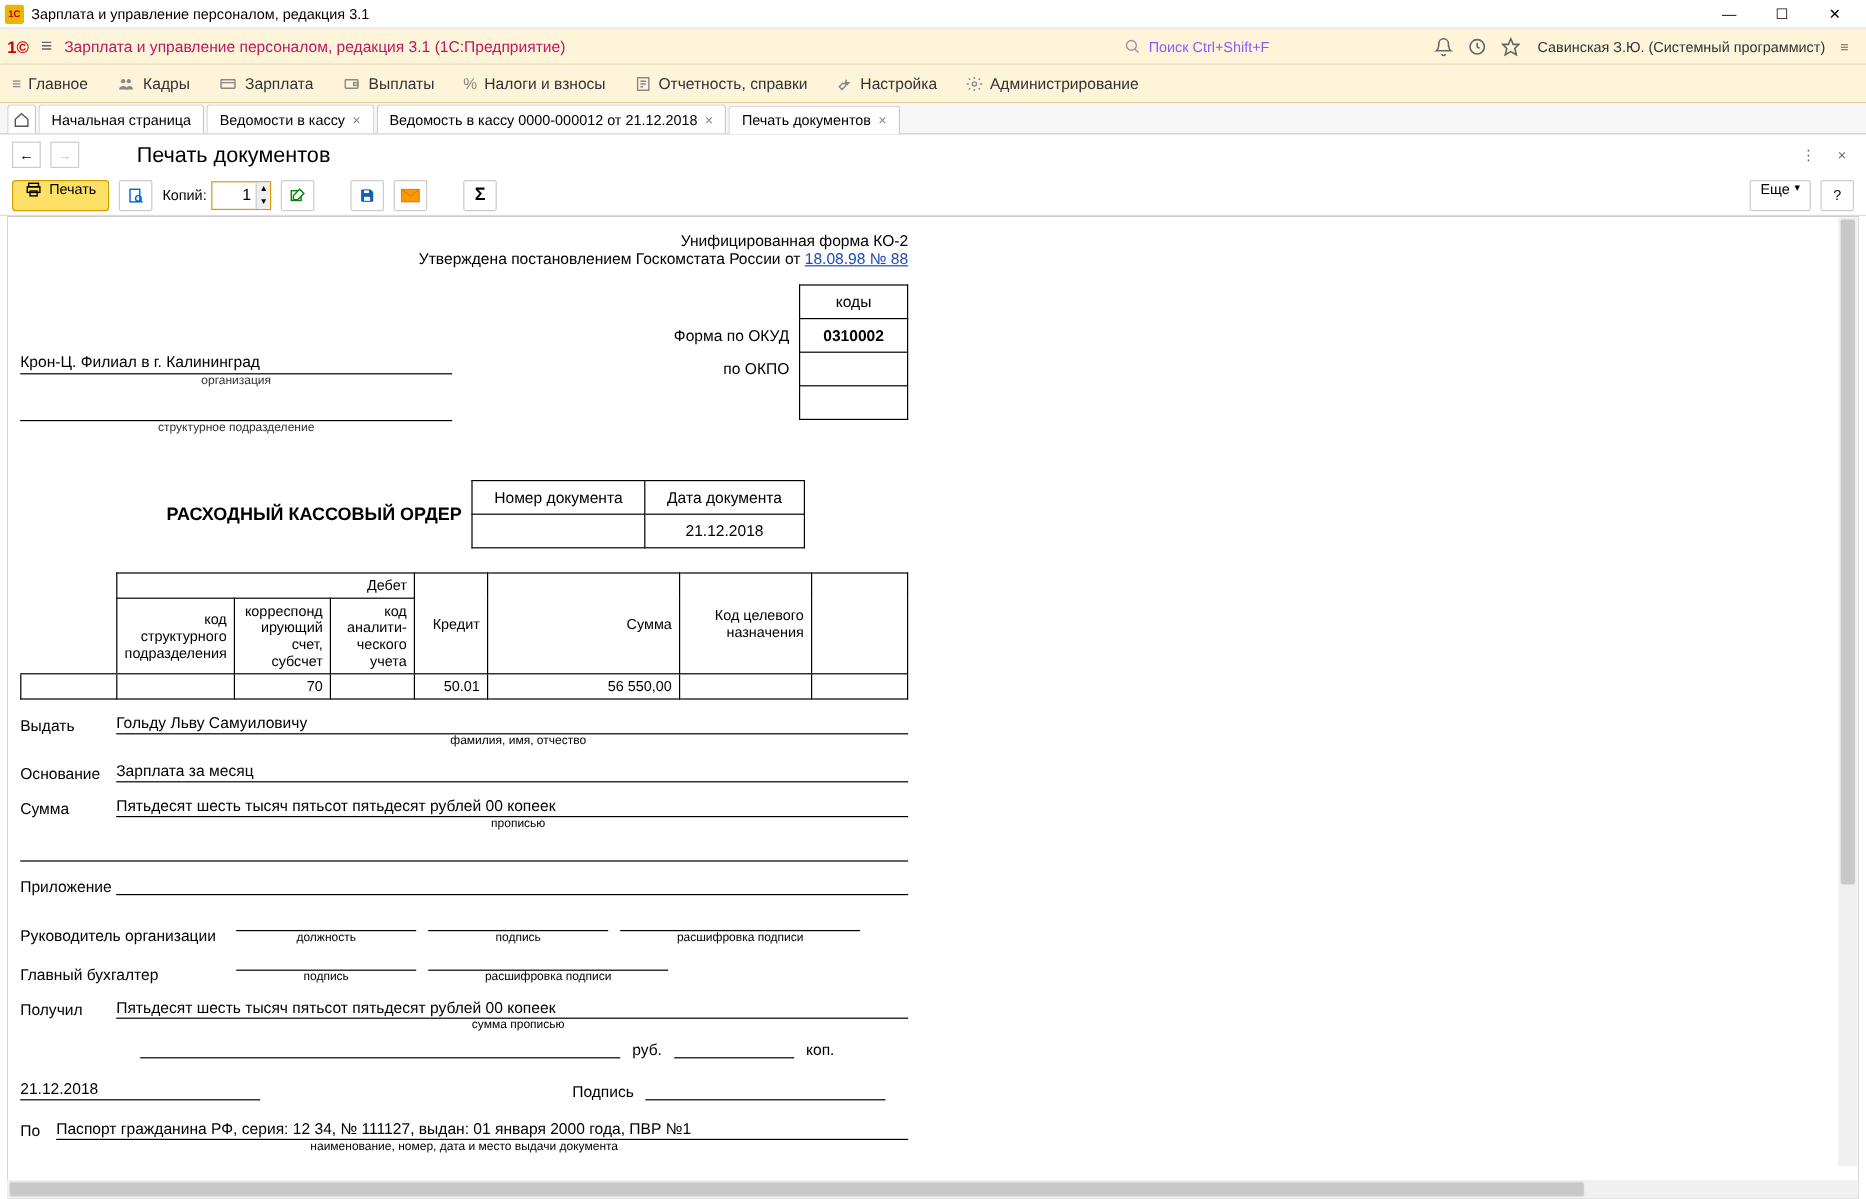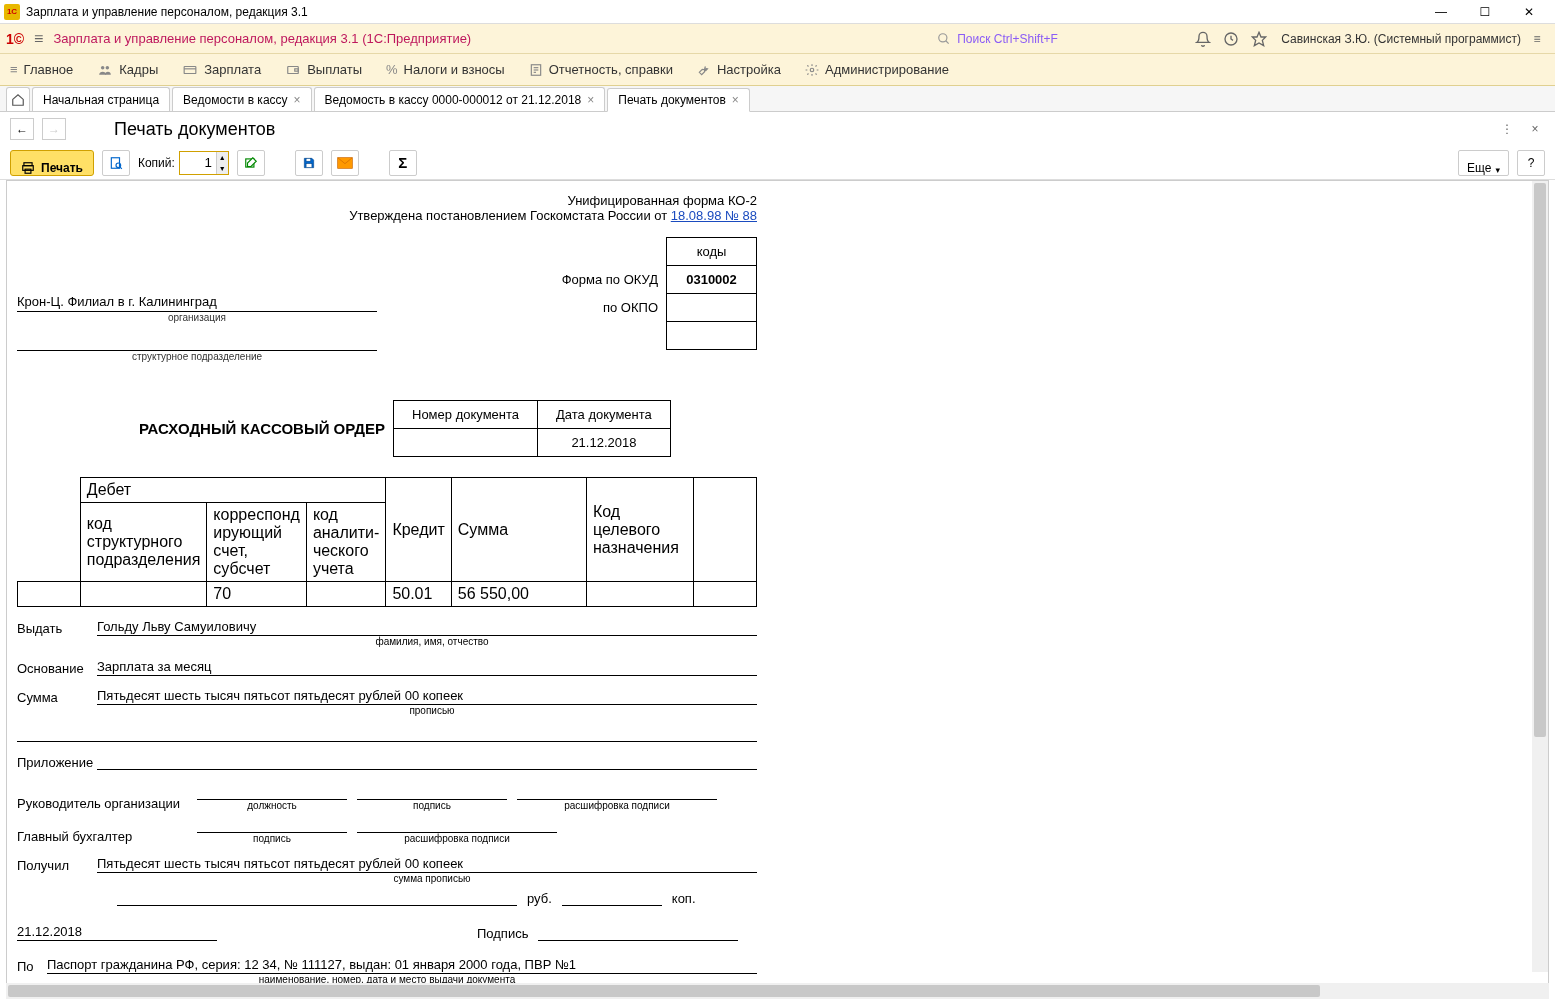--- a/index.html
+++ b/index.html
@@ -26,46 +26,46 @@
 .tabbar .tab.active{background:#fff;border-bottom:1px solid #fff;margin-bottom:-1px;font-weight:normal}
 .tabbar .tab .close{font-size:12px;color:#888;cursor:pointer}
 .tabbar .home{width:24px;padding:0;justify-content:center}
 .pagehead{height:34px;display:flex;align-items:center;padding:0 10px;gap:8px}
 .pagehead .navbtn{width:24px;height:22px;border:1px solid #ccc;display:flex;align-items:center;justify-content:center;cursor:pointer;font-size:12px;background:#fff}
 .pagehead .navbtn.disabled{color:#ccc}
 .pagehead .ptitle{font-size:18px;margin-left:40px}
 .pagehead .spacer{flex:1}
 .pagehead .ricon{width:20px;height:20px;display:flex;align-items:center;justify-content:center;cursor:pointer;color:#666}
 .toolbar{height:34px;display:flex;align-items:center;padding:0 10px;gap:8px;border-bottom:1px solid #ddd}
-.toolbar .printbtn{height:26px;background:#ffe066;border:1px solid #d0a000;border-radius:3px;display:flex;align-items:flex-end;padding:0 10px;gap:6px;font-weight:bold;cursor:pointer}
+.toolbar .printbtn{height:26px;background:#ffe066;border:1px solid #d0a000;border-radius:3px;display:flex;align-items:flex-start;padding:0 10px;gap:6px;font-weight:normal;cursor:pointer}
 .toolbar .tbtn{width:28px;height:26px;border:1px solid #ccc;background:#fff;display:flex;align-items:center;justify-content:center;cursor:pointer;border-radius:2px}
 .toolbar .copies{display:flex;align-items:center;gap:4px}
 .toolbar .copies input{width:50px;height:24px;border:1px solid #d0a000;text-align:right;padding-right:16px}
 .toolbar .copies .spin{position:relative}
 .toolbar .copies .spinbtns{position:absolute;right:1px;top:1px;display:flex;flex-direction:column;width:12px}
 .toolbar .copies .spinbtns div{height:11px;font-size:7px;display:flex;align-items:center;justify-content:center;background:#eee;border-left:1px solid #ccc;cursor:pointer}
 .toolbar .spacer{flex:1}
-.toolbar .morebtn{height:26px;border:1px solid #ccc;background:#fff;display:flex;align-items:flex-end;padding:0 8px;gap:4px;cursor:pointer;border-radius:2px}
+.toolbar .morebtn{height:26px;border:1px solid #ccc;background:#fff;display:flex;align-items:flex-start;padding:0 8px;gap:4px;cursor:pointer;border-radius:2px}
 .toolbar .helpbtn{width:28px;height:26px;border:1px solid #ccc;background:#fff;display:flex;align-items:center;justify-content:center;cursor:pointer;border-radius:2px}
 .docarea{position:absolute;top:180px;left:6px;right:6px;bottom:10px;border:1px solid #ccc;overflow:auto;background:#fff}
 .doc{padding:12px 10px 40px 10px;font-size:13px;width:760px}
 .doc .rheader{text-align:right;font-size:13px}
 .doc .rheader a{color:#1a4bbf;text-decoration:underline}
 .doc table{border-collapse:collapse}
 .codes{margin-left:auto;margin-top:14px}
 .codes td{border:1px solid #000;padding:4px 10px;text-align:center;height:28px;min-width:90px}
 .codes td.noborder{border:none;text-align:right;padding-right:8px}
 .orgrow{display:flex;align-items:flex-end;margin-top:-56px}
 .orgfield{border-bottom:1px solid #000;min-height:18px;font-size:13px;padding-bottom:1px}
 .orgsub{font-size:10px;text-align:center;color:#333}
 .doctitle-row{display:flex;align-items:center;margin-top:14px}
 .doctitle{font-weight:bold;font-size:15px;white-space:nowrap;padding-right:8px}
 .dthead td{border:1px solid #000;padding:6px 18px;text-align:center;font-size:13px}
 .dttbl{margin-top:20px;width:100%}
-.dttbl td,.dttbl th{border:1px solid #000;padding:3px 6px;text-align:left;font-size:16px}
+.dttbl td,.dttbl th{border:1px solid #000;padding:3px 6px;text-align:right;font-size:12px}
 .dttbl .h{font-weight:normal}
 .frow{display:flex;align-items:flex-end;margin-top:12px;}
 .flabel{min-width:80px;font-size:13px}
 .fline{border-bottom:1px solid #000;flex:1;font-size:13px;padding-bottom:1px;min-height:16px}
 .fsub{font-size:10px;text-align:center}
 .sigsection{margin-top:14px}
 .sigrow{display:flex;align-items:flex-end;gap:10px;margin-top:6px}
 .sigblank{border-bottom:1px solid #000;height:16px}
 .scrollbar-bottom{position:absolute;left:6px;right:6px;bottom:0;height:16px;background:#f0f0f0;display:flex;align-items:center}
 .scrollbar-bottom .thumb{height:12px;background:#c8c8c8;border-radius:2px;margin-left:2px;width:85%}

